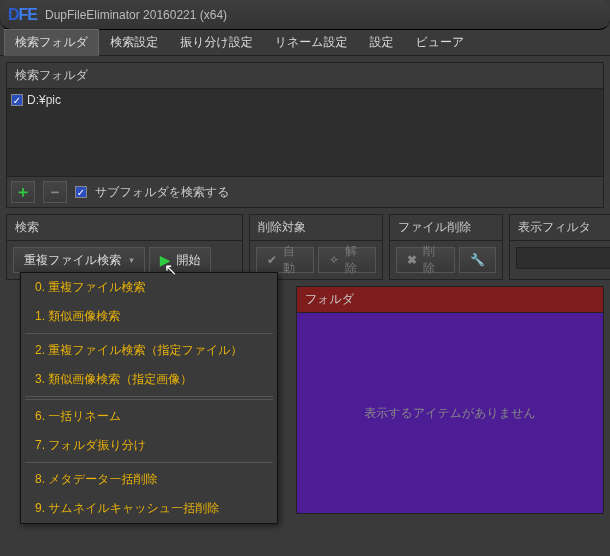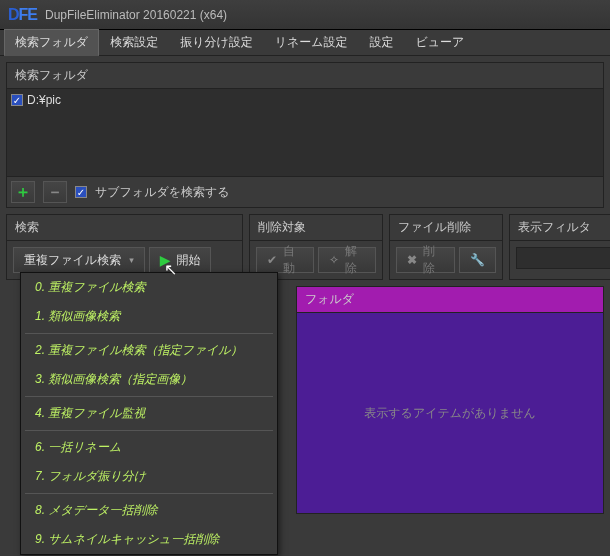--- a/index.html
+++ b/index.html
@@ -1,18 +1,18 @@
 <!DOCTYPE html>
 <html><head>
 <meta charset="utf-8">
 <style>
   * { margin: 0; padding: 0; box-sizing: border-box; font-family: "MS PGothic", "Meiryo UI", sans-serif; }
   body { background: #3a3a3a; color: #ccc; font-size: 12px; overflow: hidden; width: 610px; height: 556px; }
 
-  .titlebar { height: 30px; background: linear-gradient(#3e3e3e,#343434); display: flex; align-items: center; padding-left: 8px; border-bottom: 1px solid #000; }
+  .titlebar { height: 30px; background: linear-gradient(#3e3e3e,#343434); display: flex; align-items: center; padding-left: 8px; border-bottom: 1px solid #000; border-radius: 11px; }
   .logo { color:#2a5fd4; font-weight:bold; font-size:16px; margin-right:8px; letter-spacing:-1px;}
   .logo .fe{color:#3e7ef0;}
   .title { color:#bbb; font-size:12px;}
 
   .menubar { height:26px; background:#3a3a3a; display:flex; align-items:center; border-bottom:1px solid #222; padding-left:4px;}
   .menubar .mitem { padding:4px 10px; color:#ddd; cursor:default;}
   .menubar .mitem.active { background:#525252; border:1px solid #666; border-bottom:1px solid #525252;}
   .menubar .mitem:not(.active){border:1px solid transparent;}
 
   .panel-outer { margin:6px; border:1px solid #222; background:#3a3a3a; }
@@ -32,27 +32,27 @@
   .section-body{padding:6px;display:flex;gap:4px;align-items:center;}
   .btn{height:26px;padding:0 10px;border:1px solid #555;background:linear-gradient(#454545,#383838);color:#ddd;display:flex;align-items:center;gap:6px;}
   .btn.disabled{color:#777;}
   .play{color:#2ecc40;font-size:14px;}
   .dropdown-arrow{color:#999;font-size:9px;margin-left:2px;}
   .chk-icon{color:#888;}
   .x-icon{color:#888;font-weight:bold;}
   .gear{color:#888;}
 
   .context-menu{position:absolute;left:20px;top:272px;width:258px;background:#3a3a3a;border:1px solid #111;box-shadow:2px 2px 6px rgba(0,0,0,.5);z-index:10;}
-  .context-menu .citem{padding:6px 14px 6px 14px;color:#bef264;display:flex;justify-content:space-between;align-items:center;font-style:italic;}
+  .context-menu .citem{padding:6px 14px 6px 14px;color:#eab308;display:flex;justify-content:space-between;align-items:center;}
   .context-menu .sep{height:1px;background:#555;margin:2px 4px;}
 
   .lower{display:flex;margin:6px;gap:0;}
   .filter-input{width:100%;height:22px;background:#2e2e2e;border:1px solid #222;color:#ddd;padding:0 4px;}
   .lower-right{flex:1;border:1px solid #222;display:flex;flex-direction:column;}
-  .grid-header{padding:4px 8px;color:#ccc;background:#a21caf;border-bottom:1px solid #222;}
+  .grid-header{padding:4px 8px;color:#ccc;background:#7f1d1d;border-bottom:1px solid #222;}
   .grid-body{flex:1;background:#4c1d95;display:flex;align-items:center;justify-content:center;color:#888;min-height:200px;}
 
   .cursor{position:absolute;left:164px;top:260px;font-size:16px;color:#fff;z-index:20;pointer-events:none;}
 </style>
 </head>
 <body>
 
 <div class="titlebar">
   <span class="logo"><span>D</span><span class="fe">FE</span></span>
   <span class="title">DupFileEliminator 20160221 (x64)</span>
@@ -141,21 +141,20 @@
   </div>
 </div>
 
 <div class="context-menu" id="ctx">
     <div class="citem">0. 重複ファイル検索</div>
     <div class="citem">1. 類似画像検索</div>
     <div class="sep"></div>
     <div class="citem">2. 重複ファイル検索（指定ファイル）</div>
     <div class="citem">3. 類似画像検索（指定画像）</div>
     <div class="sep"></div>
-    <div class="citem">4. 重複ファイル監視</div>
     <div class="sep"></div>
     <div class="citem">6. 一括リネーム</div>
     <div class="citem">7. フォルダ振り分け</div>
     <div class="sep"></div>
     <div class="citem">8. メタデータ一括削除</div>
     <div class="citem">9. サムネイルキャッシュ一括削除</div>
   </div>
 
 <div class="cursor">↖</div>
 

